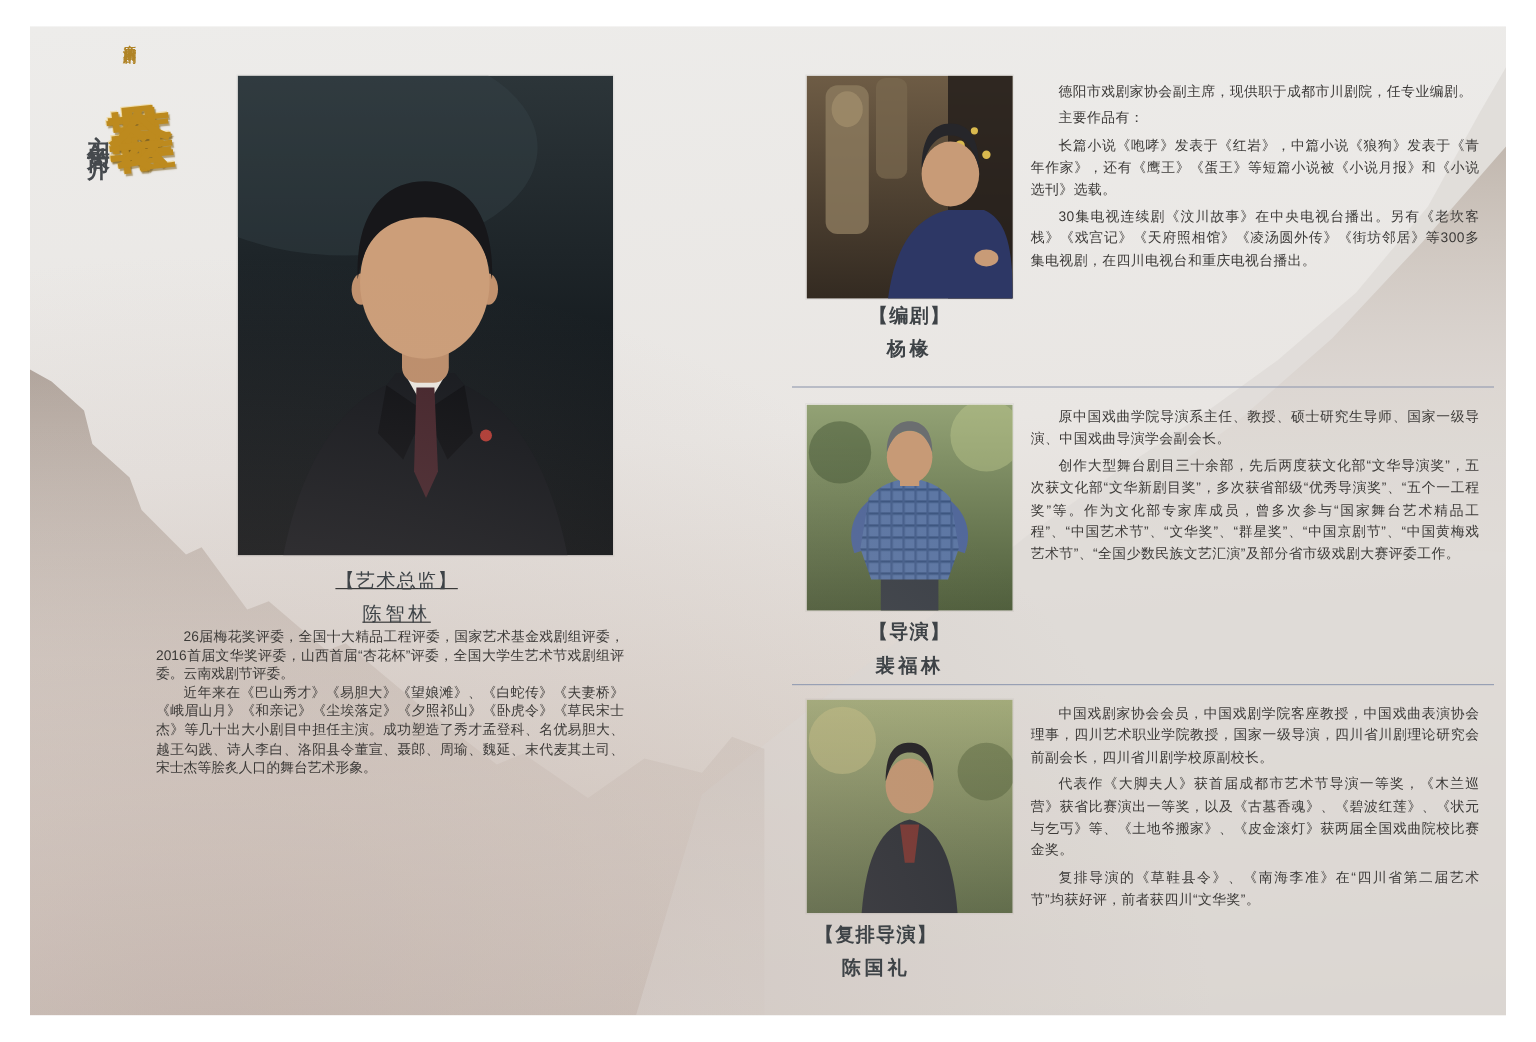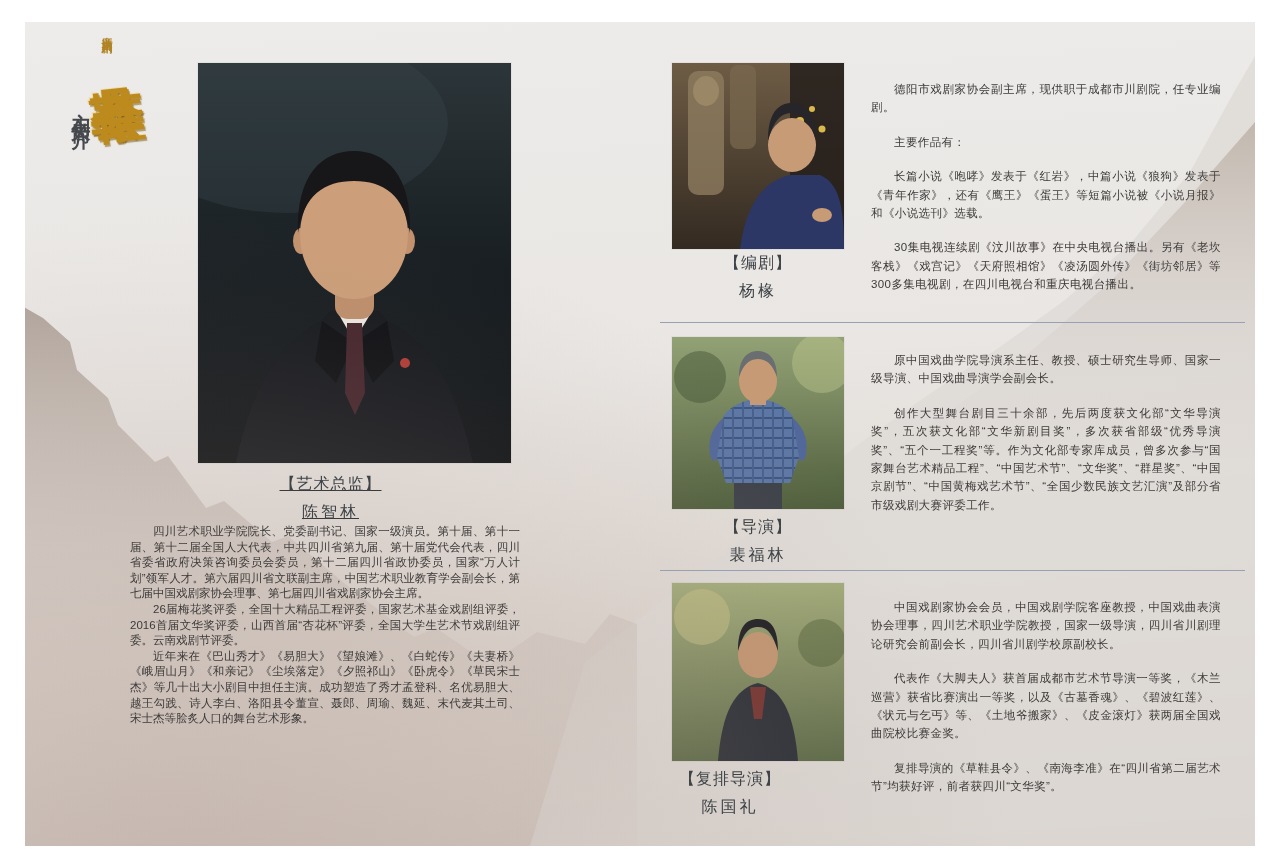--- a/index.html
+++ b/index.html
@@ -43,30 +43,30 @@
   .bio-left{
     position:absolute;left:105px;top:502px;width:390px;z-index:3;
     font-size:11.5px;line-height:15.6px;color:#3c3a38;text-align:justify;
   }
   .bio-left p{margin:0;text-indent:2em;}
 
   
   .rs-photo-1{left:647px;top:41px;width:172px;height:186px;}
   .rs-photo-2{left:647px;top:315px;width:172px;height:172px;}
   .rs-photo-3{left:647px;top:561px;width:172px;height:178px;}
-  .rs-caption{position:absolute;width:172px;text-align:center;z-index:3;}
+  .rs-caption{position:absolute;width:172px;text-align:center;z-index:3;font-weight:bold;}
   .rs-cap-1{left:647px;top:231px;}
   .rs-cap-2{left:647px;top:495px;}
   .rs-cap-3{left:619px;top:747px;}
   .rs-bio{
     position:absolute;left:830px;width:382px;z-index:3;
     font-size:11.5px;line-height:18.4px;letter-spacing:0.4px;
     color:#3c3a38;text-align:justify;
   }
-  .rs-bio p{margin:16px;text-indent:2em;}
+  .rs-bio p{margin:4px;text-indent:2em;}
   .rs-bio-1{top:42px;}
   .rs-bio-2{top:313px;}
   .rs-bio-3{top:560px;}
   .divider{position:absolute;left:635px;width:585px;height:1px;background:#98a0b4;z-index:3;}
   .divider-1{top:300px;}
   .divider-2{top:548px;}
 </style>
 </head>
 <body>
 
@@ -116,21 +116,20 @@
       <ellipse cx="156" cy="172" rx="54" ry="64" fill="#cc9e79"></ellipse>
       <path d="M100,170 C98,112 124,88 156,88 C188,88 214,112 212,170 C206,132 186,118 156,118 C126,118 106,132 100,170 Z" fill="#17171a"></path>
       <circle cx="207" cy="300" r="5" fill="#b03a33"></circle>
     </svg>
   </div>
   <div class="feat-caption">
     <div class="role-label">【艺术总监】</div>
     <div class="person-name">陈智林</div>
   </div>
   <div class="bio-left">
-    <p>四川艺术职业学院院长、党委副书记、国家一级演员。第十届、第十一届、第十二届全国人大代表，中共四川省第九届、第十届党代会代表，四川省委省政府决策咨询委员会委员，第十二届四川省政协委员，国家“万人计划”领军人才。第六届四川省文联副主席，中国艺术职业教育学会副会长，第七届中国戏剧家协会理事、第七届四川省戏剧家协会主席。</p>
     <p>26届梅花奖评委，全国十大精品工程评委，国家艺术基金戏剧组评委，2016首届文华奖评委，山西首届“杏花杯”评委，全国大学生艺术节戏剧组评委。云南戏剧节评委。</p>
     <p>近年来在《巴山秀才》《易胆大》《望娘滩》、《白蛇传》《夫妻桥》《峨眉山月》《和亲记》《尘埃落定》《夕照祁山》《卧虎令》《草民宋士杰》等几十出大小剧目中担任主演。成功塑造了秀才孟登科、名优易胆大、越王勾践、诗人李白、洛阳县令董宣、聂郎、周瑜、魏延、末代麦其土司、宋士杰等脍炙人口的舞台艺术形象。</p>
   </div>
 
   <div class="photo rs-photo-1">
     <svg width="172" height="186" viewBox="0 0 172 186">
       <defs>
         <linearGradient id="ybg" x1="0" y1="0" x2="0" y2="1">
           <stop offset="0" stop-color="#6e5c45"></stop>
             <stop offset="1" stop-color="#332a21"></stop>

